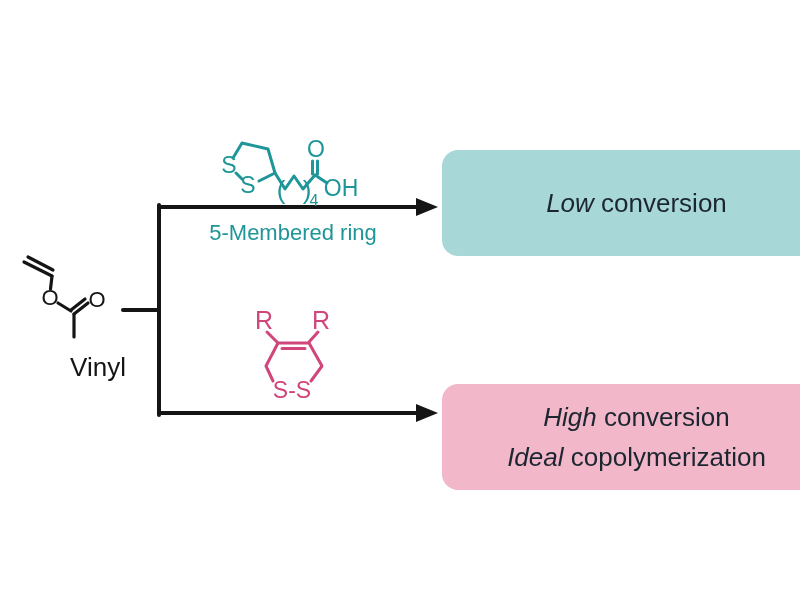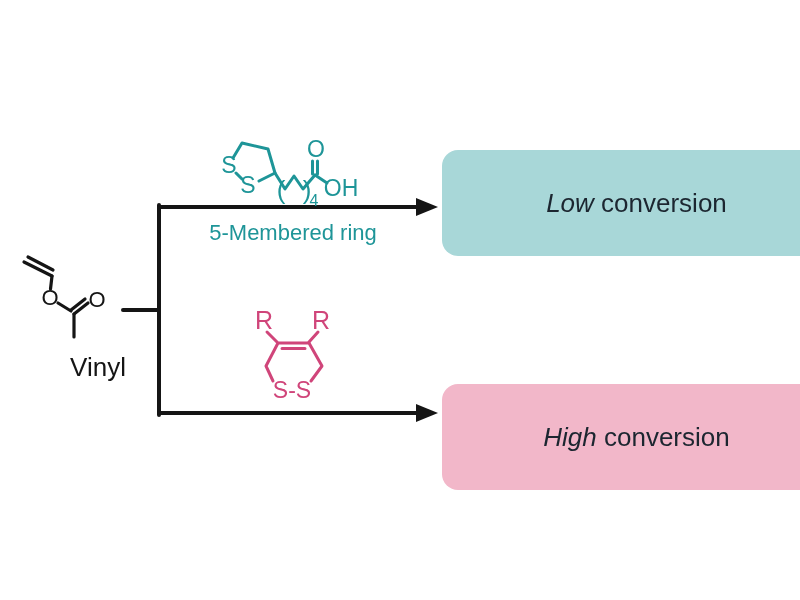--- a/index.html
+++ b/index.html
@@ -134,15 +134,16 @@
     <div>Vinyl</div>
   </div>
 
   <div class="ring-label teal">5-Membered ring</div>
 
   <div class="outcome-box top">
     <div class="outcome-line"><em>Low</em><span> conversion</span></div>
   </div>
   <div class="outcome-box bottom">
     <div class="outcome-line"><em>High</em><span> conversion</span></div>
+    <div class="outcome-line"><em>Ideal</em><span> copolymerization</span></div>
   </div>
 
 </div>
 
 </body></html>

